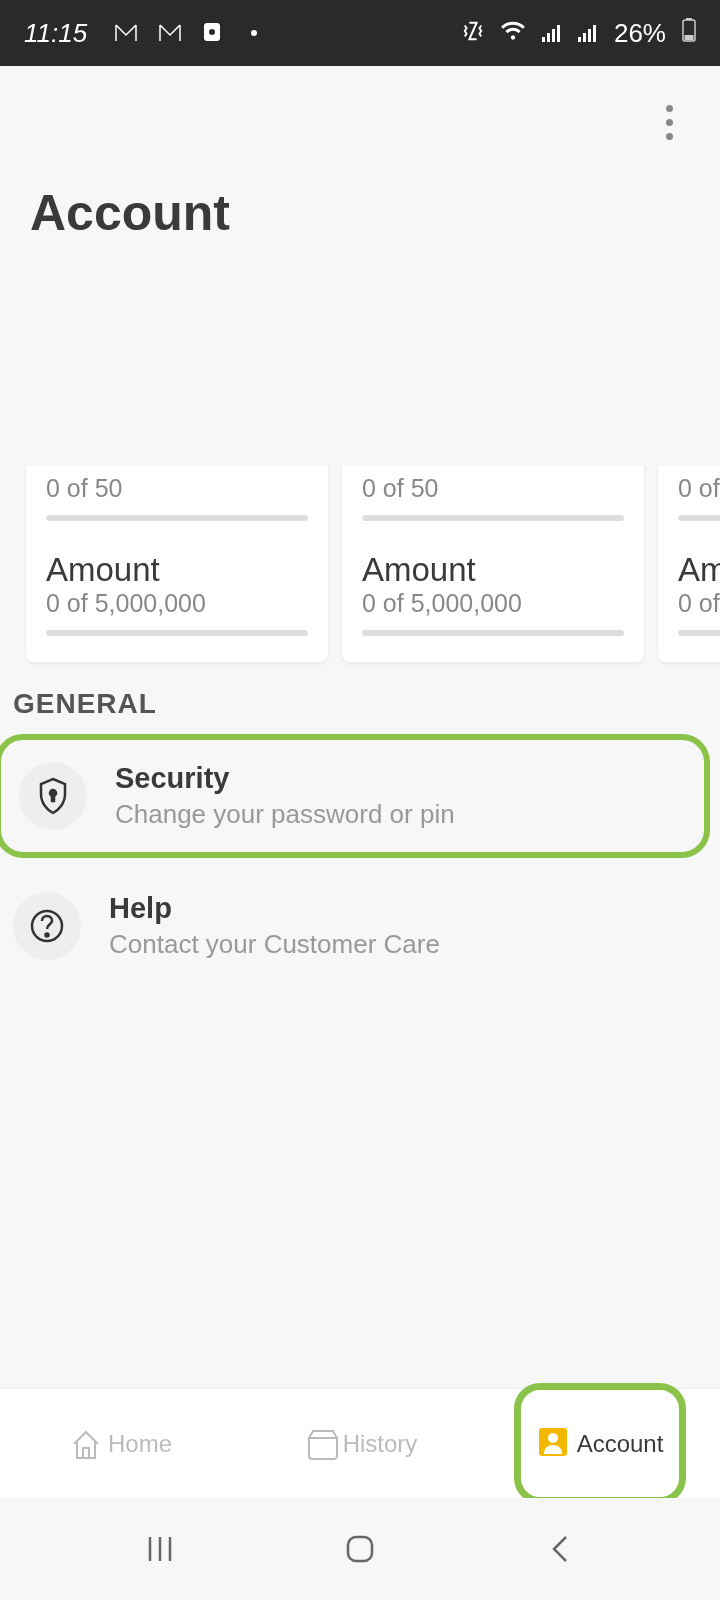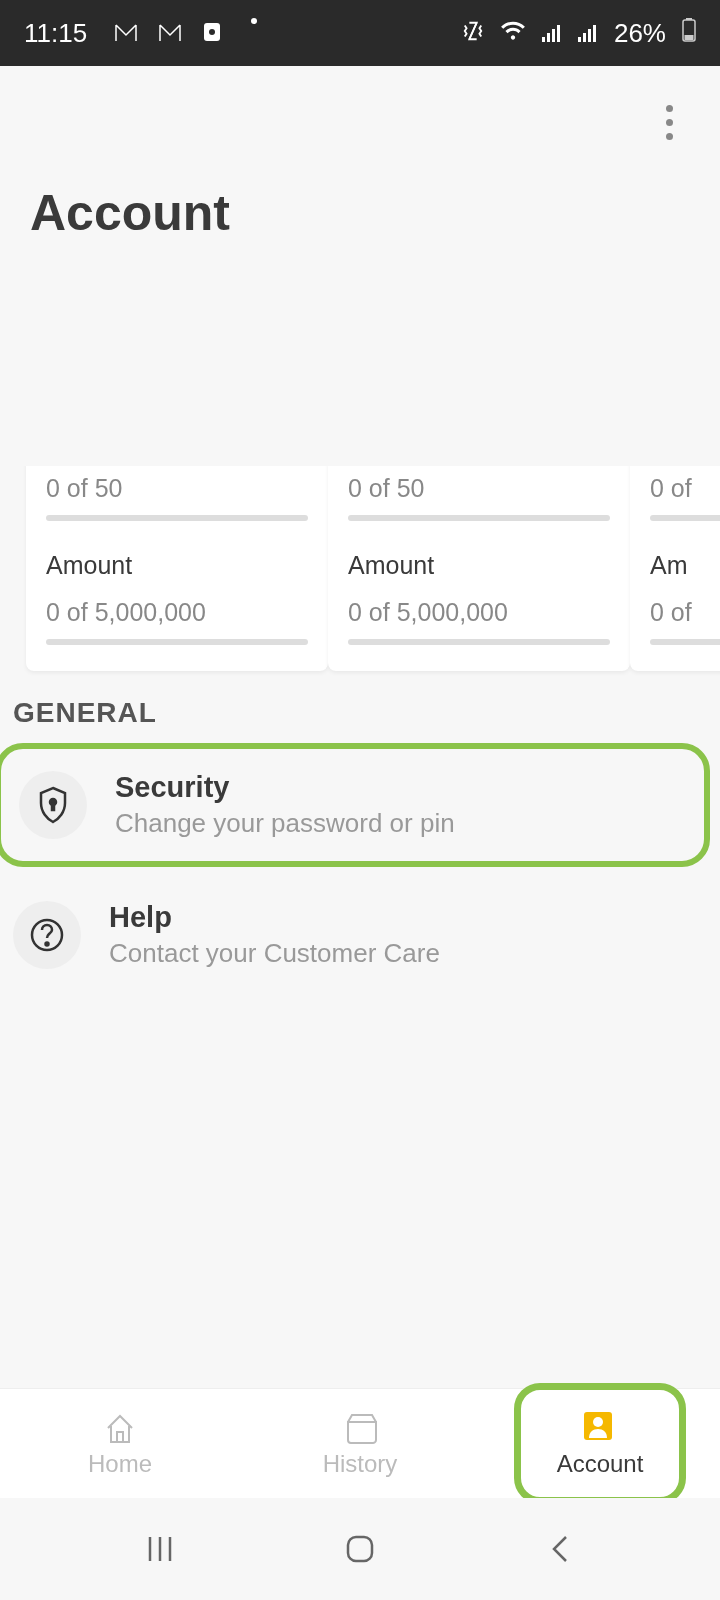--- a/index.html
+++ b/index.html
@@ -16,21 +16,21 @@
     .status-bar {
       height: 66px;
       background: #2a2a2a;
       display: flex;
       align-items: center;
       justify-content: space-between;
       padding: 0 24px;
       color: #fff;
       font-size: 26px;
     }
-    .status-left { display: flex; align-items: flex-start; gap: 22px; }
+    .status-left { display: flex; align-items: center; gap: 22px; font-style: italic; }
     .status-right { display: flex; align-items: center; gap: 16px; }
     .status-time { font-weight: 500; margin-right: 6px;}
     .status-dot { width: 6px; height: 6px; background: #fff; border-radius: 50%; margin-left: 8px;}
     .battery-pct { font-size: 26px; }
     
     
     .header {
       background: #f7f7f7;
       padding: 30px 30px 30px 30px;
       position: relative;
@@ -57,20 +57,21 @@
     .page-title {
       font-size: 50px;
       font-weight: 700;
       color: #3a3a3a;
       margin-top: 88px;
     }
     
     
     .cards-container {
       display: flex;
+      gap: 14px;
       padding: 0 16px 0 26px;
       margin-top: -10px;
     }
     .card {
       background: #fff;
       border-radius: 8px;
       padding: 18px 20px 26px 20px;
       min-width: 302px;
       box-shadow: 0 2px 4px rgba(0,0,0,0.06);
       flex-shrink: 0;
@@ -80,23 +81,23 @@
       color: #888;
       margin-bottom: 12px;
     }
     .progress-bar {
       height: 6px;
       background: #ddd;
       border-radius: 3px;
       margin-bottom: 30px;
     }
     .card-label {
-      font-size: 25px;
+      font-size: 33px;
       color: #3a3a3a;
-      margin-bottom: 18px;
+      margin-bottom: 0;
     }
     
     
     .section {
       padding: 26px 28px 0 13px;
     }
     .section-header {
       font-size: 28px;
       font-weight: 700;
       color: #555;
@@ -147,21 +148,21 @@
       left: 0;
       right: 0;
       height: 110px;
       background: #fff;
       display: flex;
       border-top: 1px solid #eee;
     }
     .nav-item {
       flex: 1;
       display: flex;
-      flex-direction: column;
+      flex-direction: row;
       align-items: center;
       justify-content: center;
       gap: 4px;
       color: #bbb;
       font-size: 24px;
     }
     .nav-item.active { color: #3a3a3a; }
     .nav-item-highlighted {
       position: relative;
     }

